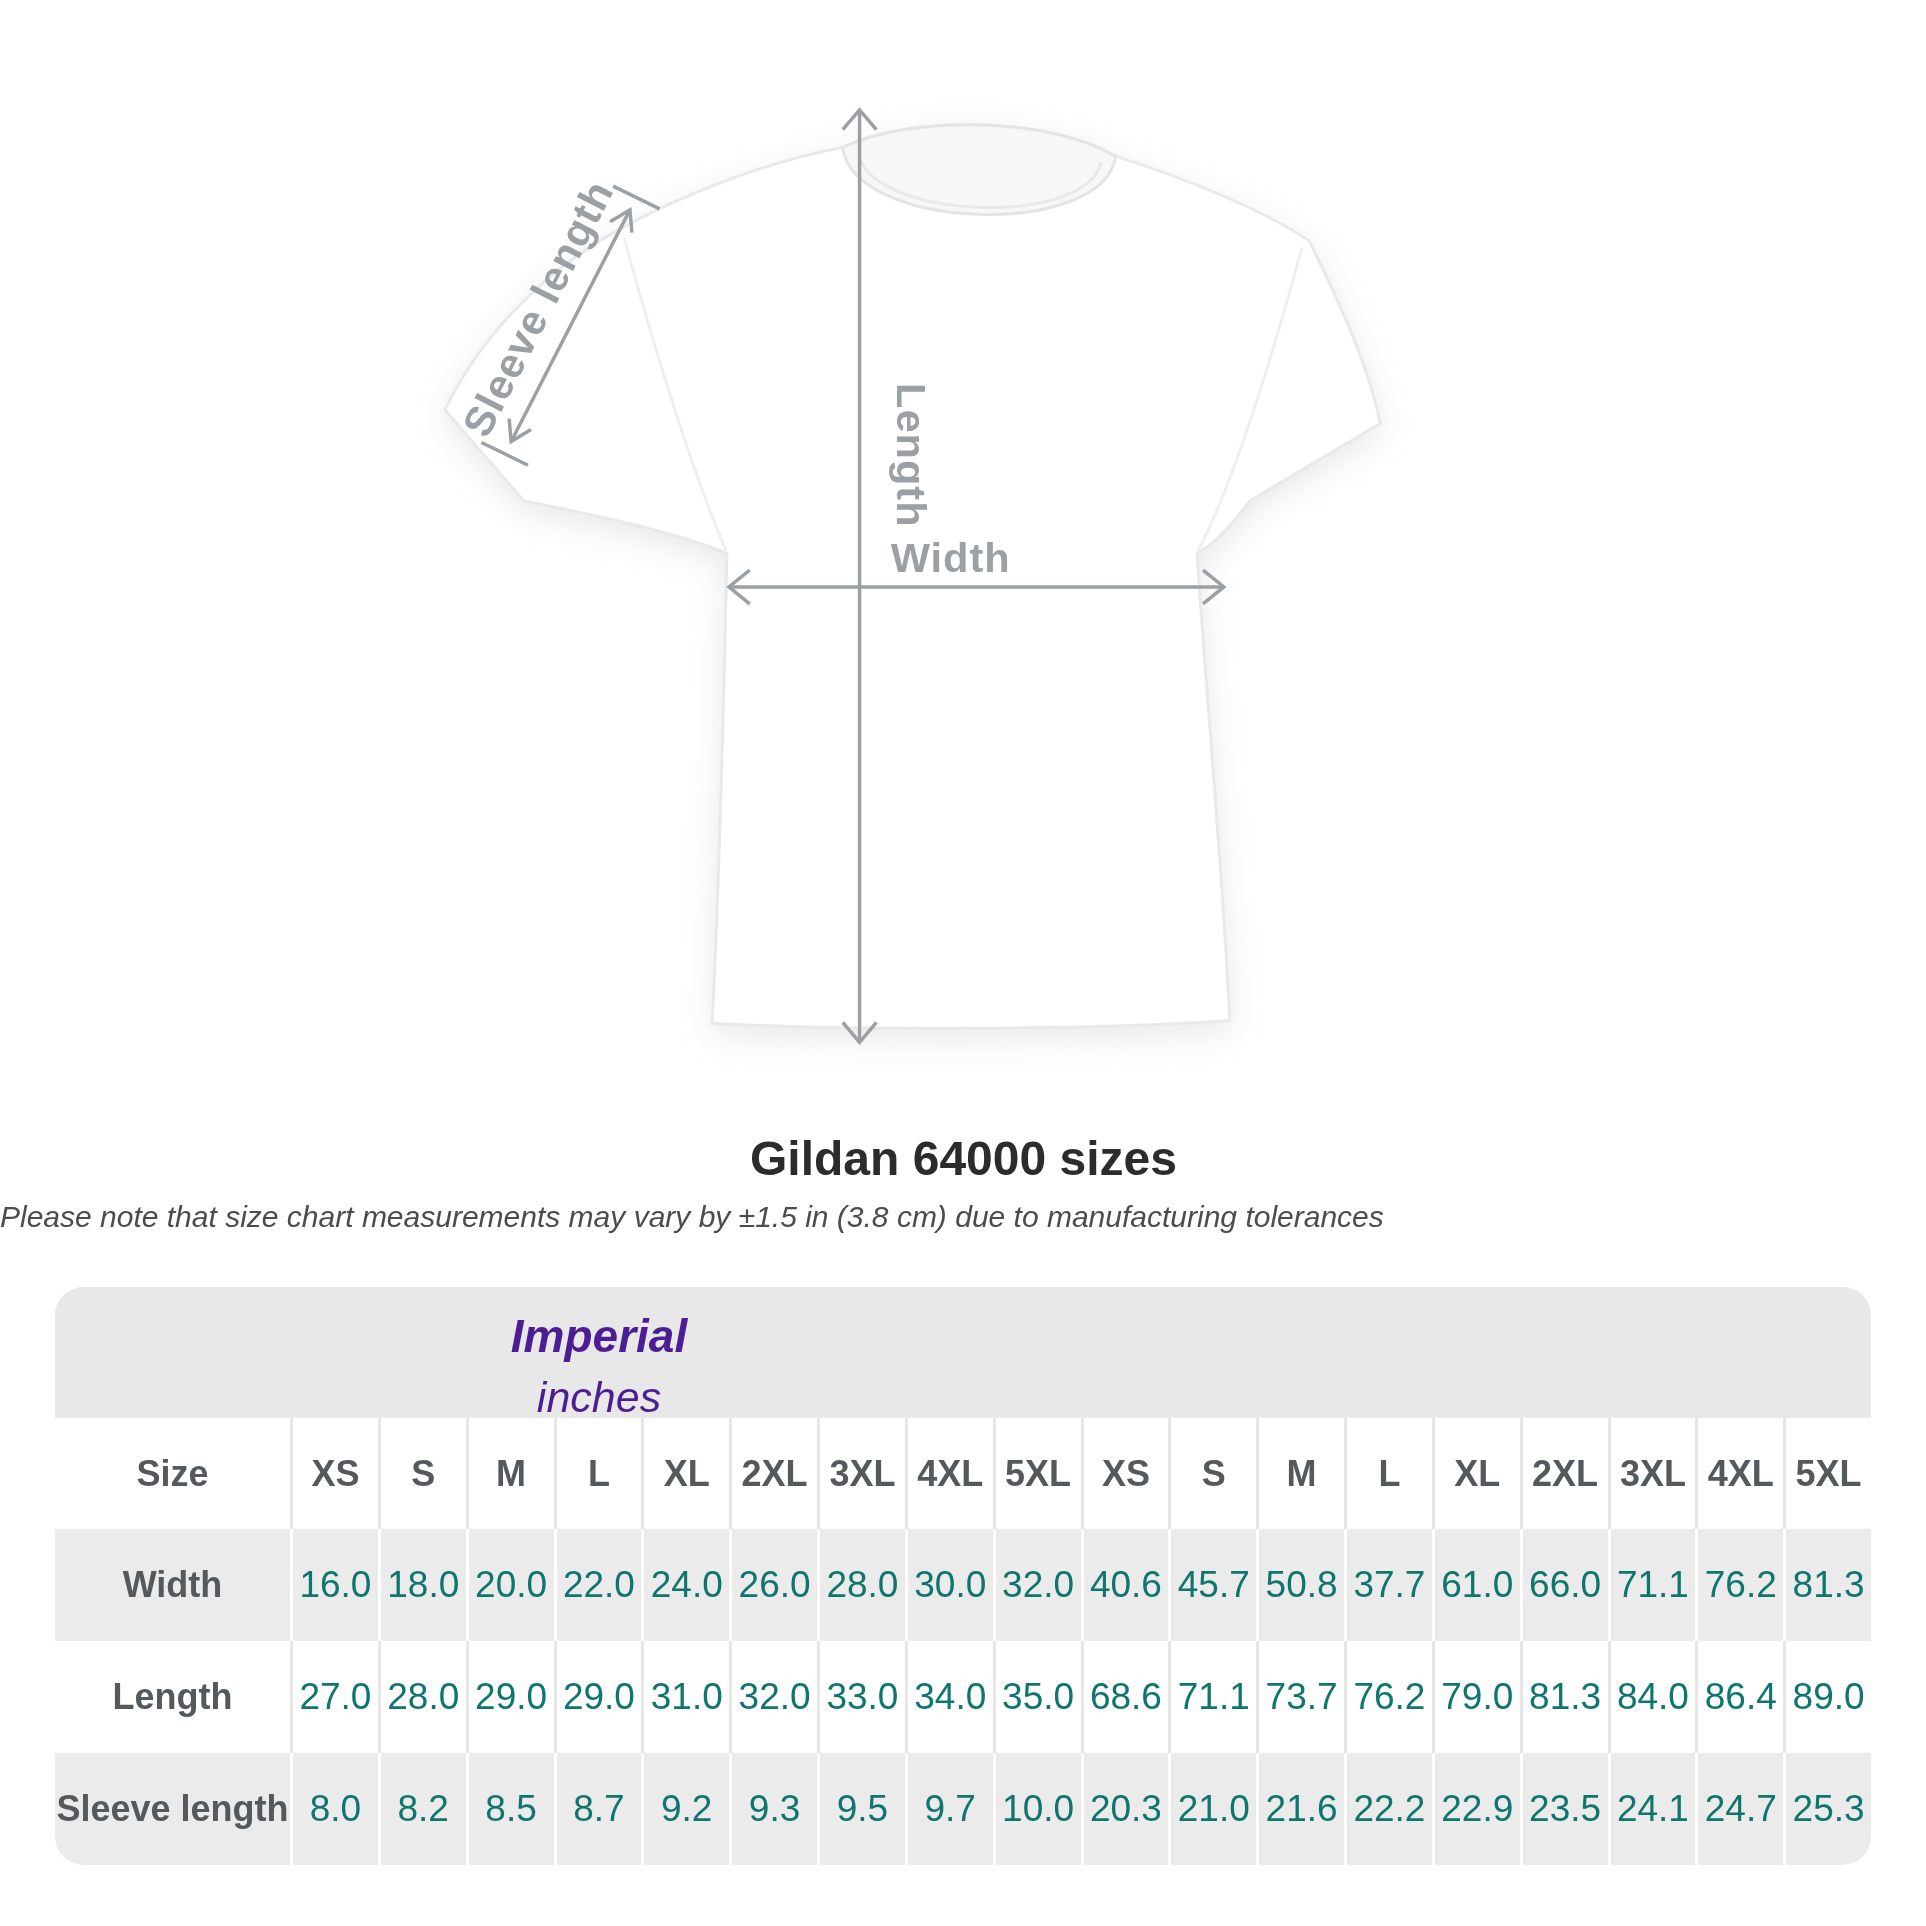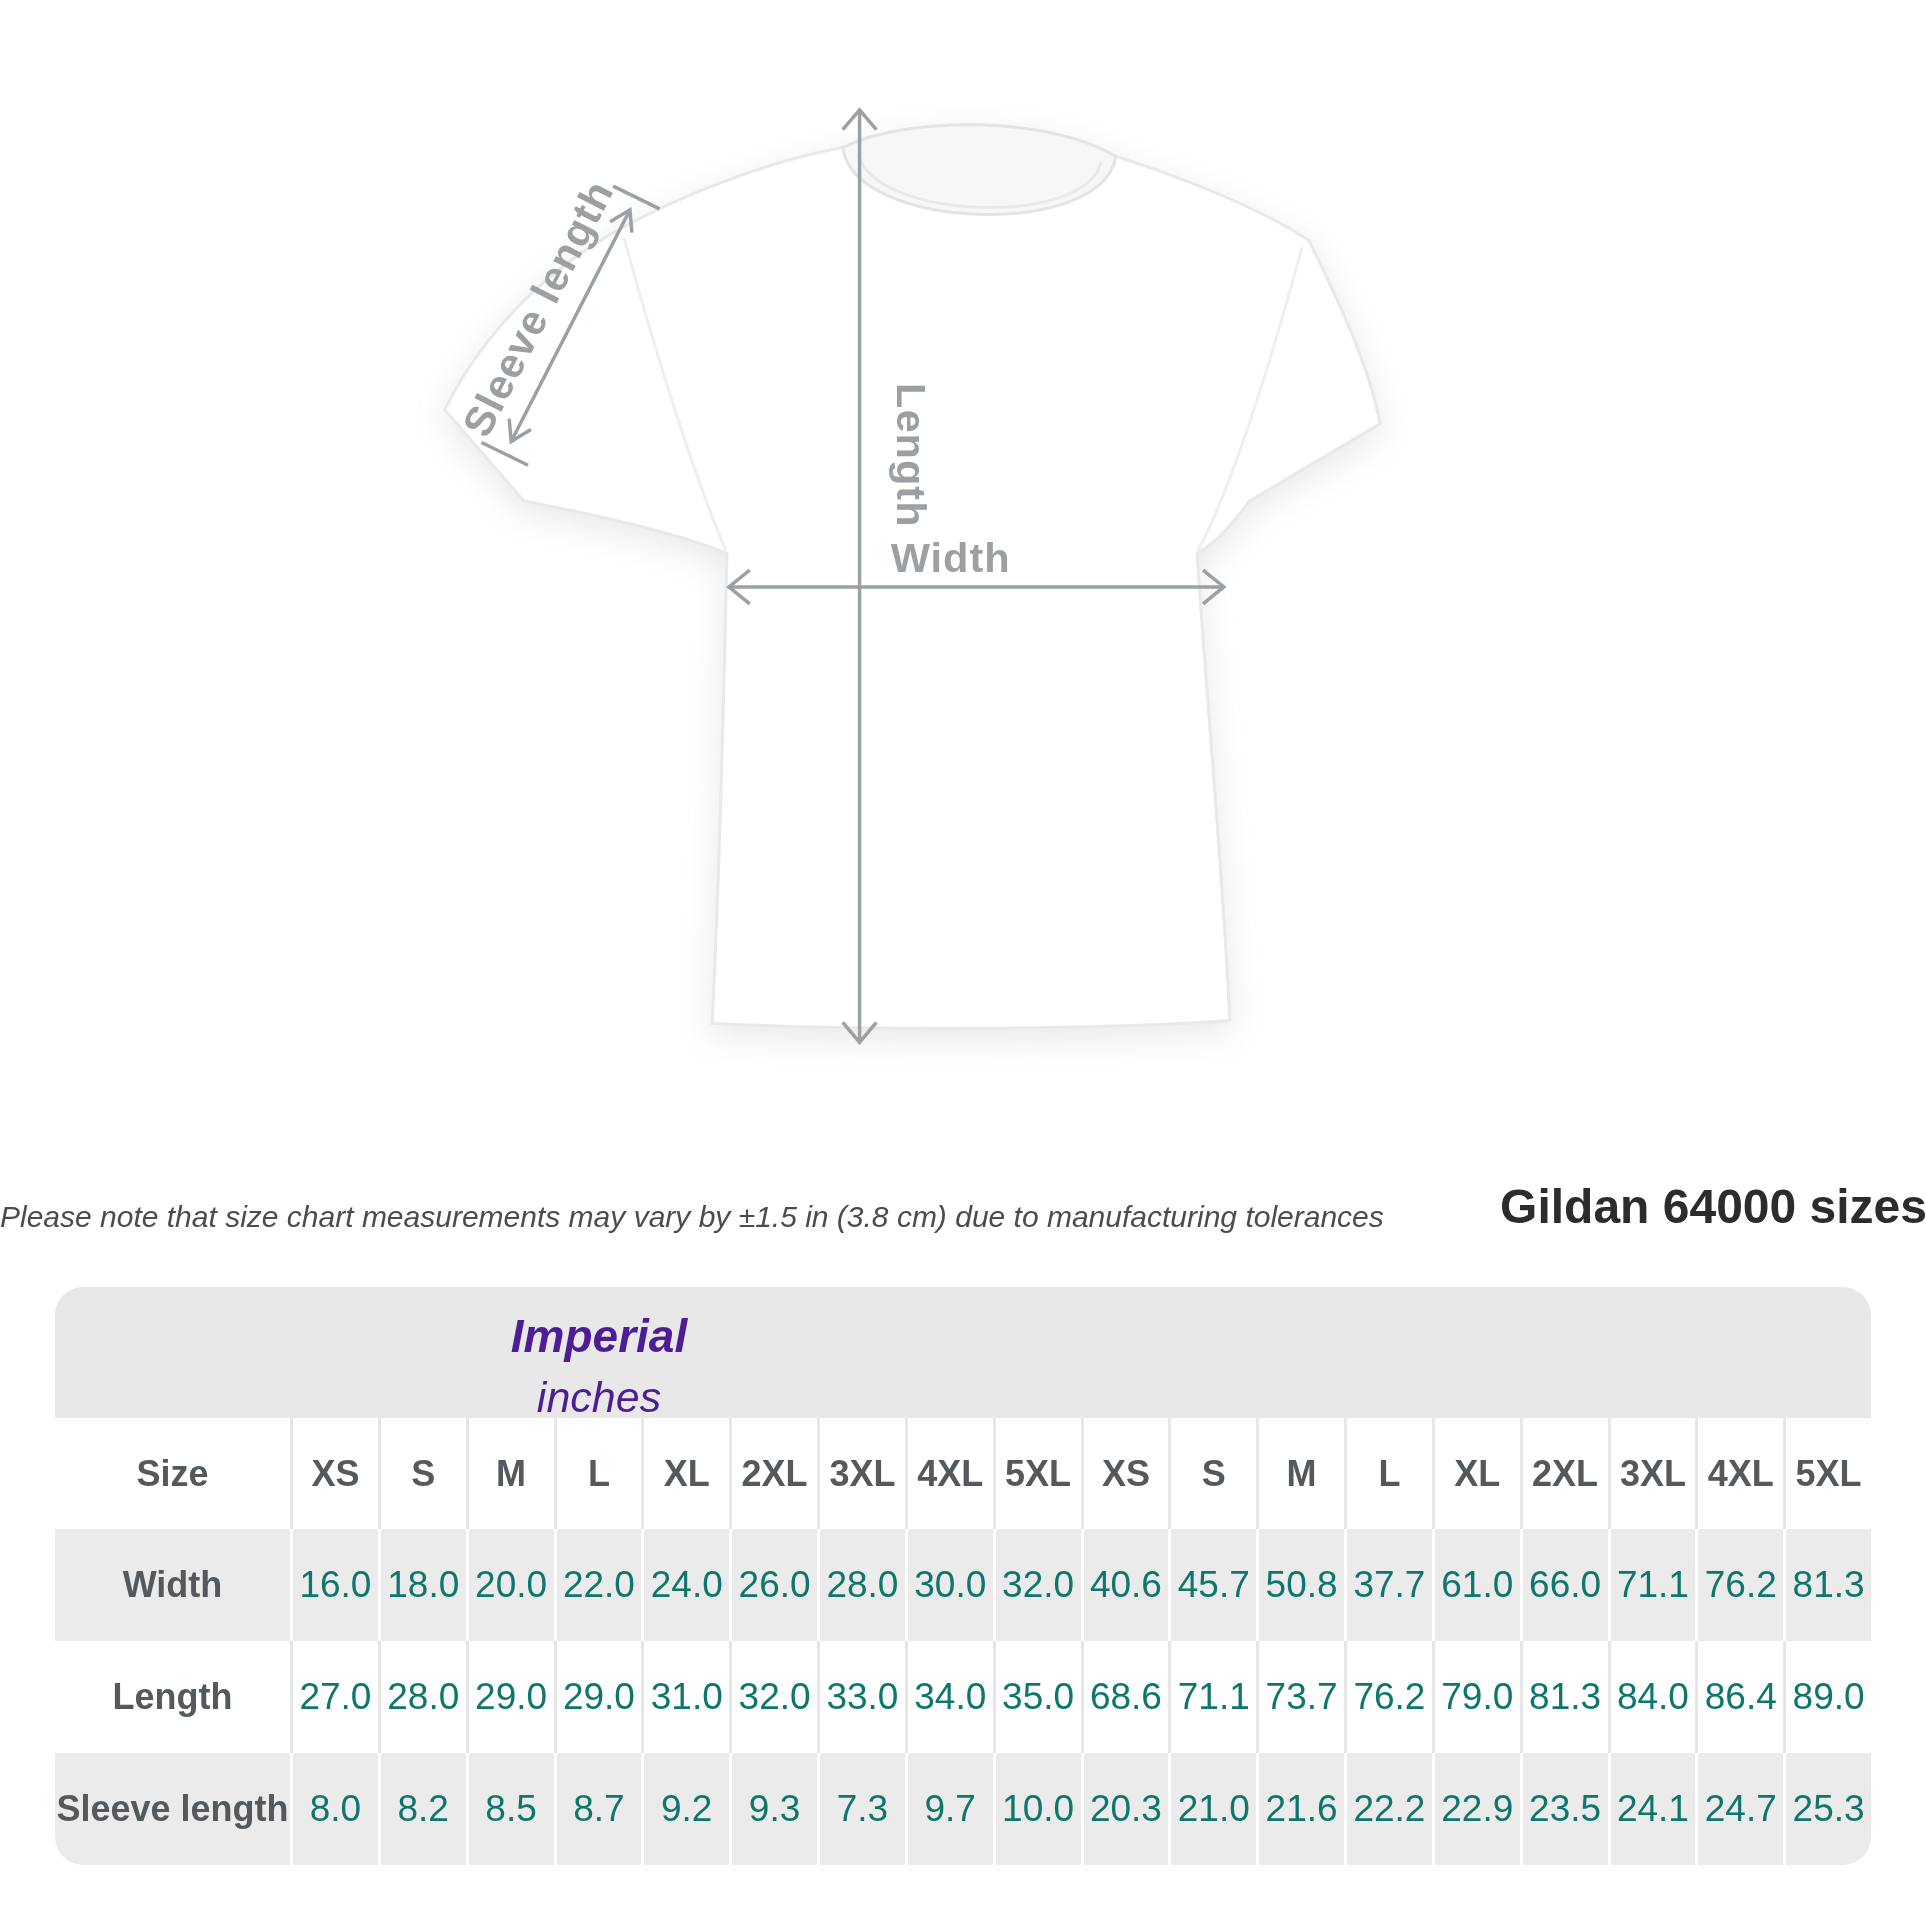--- a/index.html
+++ b/index.html
@@ -7,22 +7,22 @@
     position:relative;width:1927px;height:1927px;background:#ffffff;overflow:hidden;
     font-family:"Liberation Sans", sans-serif;
   }
   
   #shirt-svg{position:absolute;left:0;top:0;width:1927px;height:1168px;}
   .shirt-shape{filter:drop-shadow(0 10px 16px rgba(120,120,120,.16));}
   .ann{stroke:#9aa0a4;stroke-width:3.5;fill:none;}
   .ann-label{fill:#9aa0a4;font-weight:bold;font-size:42px;letter-spacing:1px;}
   
   .title{
-    position:absolute;left:0;top:1131px;width:1927px;text-align:right;
-    font-size:48px;font-weight:bold;color:#2c2c2c;margin-top:48px;
+    position:absolute;left:0;top:1131px;width:1927px;text-align:center;
+    font-size:48px;font-weight:bold;color:#2c2c2c;
   }
   .subtitle{
     position:absolute;left:0;top:1200px;width:1770px;text-align:left;
     font-size:30px;font-style:italic;color:#4c4c4c;
   }
   
   .size-table{
     position:absolute;left:55px;top:1287px;width:1816px;
     border-radius:28px;overflow:hidden;background:#ffffff;
   }
@@ -167,21 +167,21 @@
           <div class="cell val">89.0</div>
         </div>
         <div class="grid row row-gray">
           <div class="cell head">Sleeve length</div>
           <div class="cell val">8.0</div>
           <div class="cell val">8.2</div>
           <div class="cell val">8.5</div>
           <div class="cell val">8.7</div>
           <div class="cell val">9.2</div>
           <div class="cell val">9.3</div>
-          <div class="cell val">7.3</div>
+          <div class="cell val">9.5</div>
           <div class="cell val">9.7</div>
           <div class="cell val">10.0</div>
           <div class="cell val">20.3</div>
           <div class="cell val">21.0</div>
           <div class="cell val">21.6</div>
           <div class="cell val">22.2</div>
           <div class="cell val">22.9</div>
           <div class="cell val">23.5</div>
           <div class="cell val">24.1</div>
           <div class="cell val">24.7</div>

